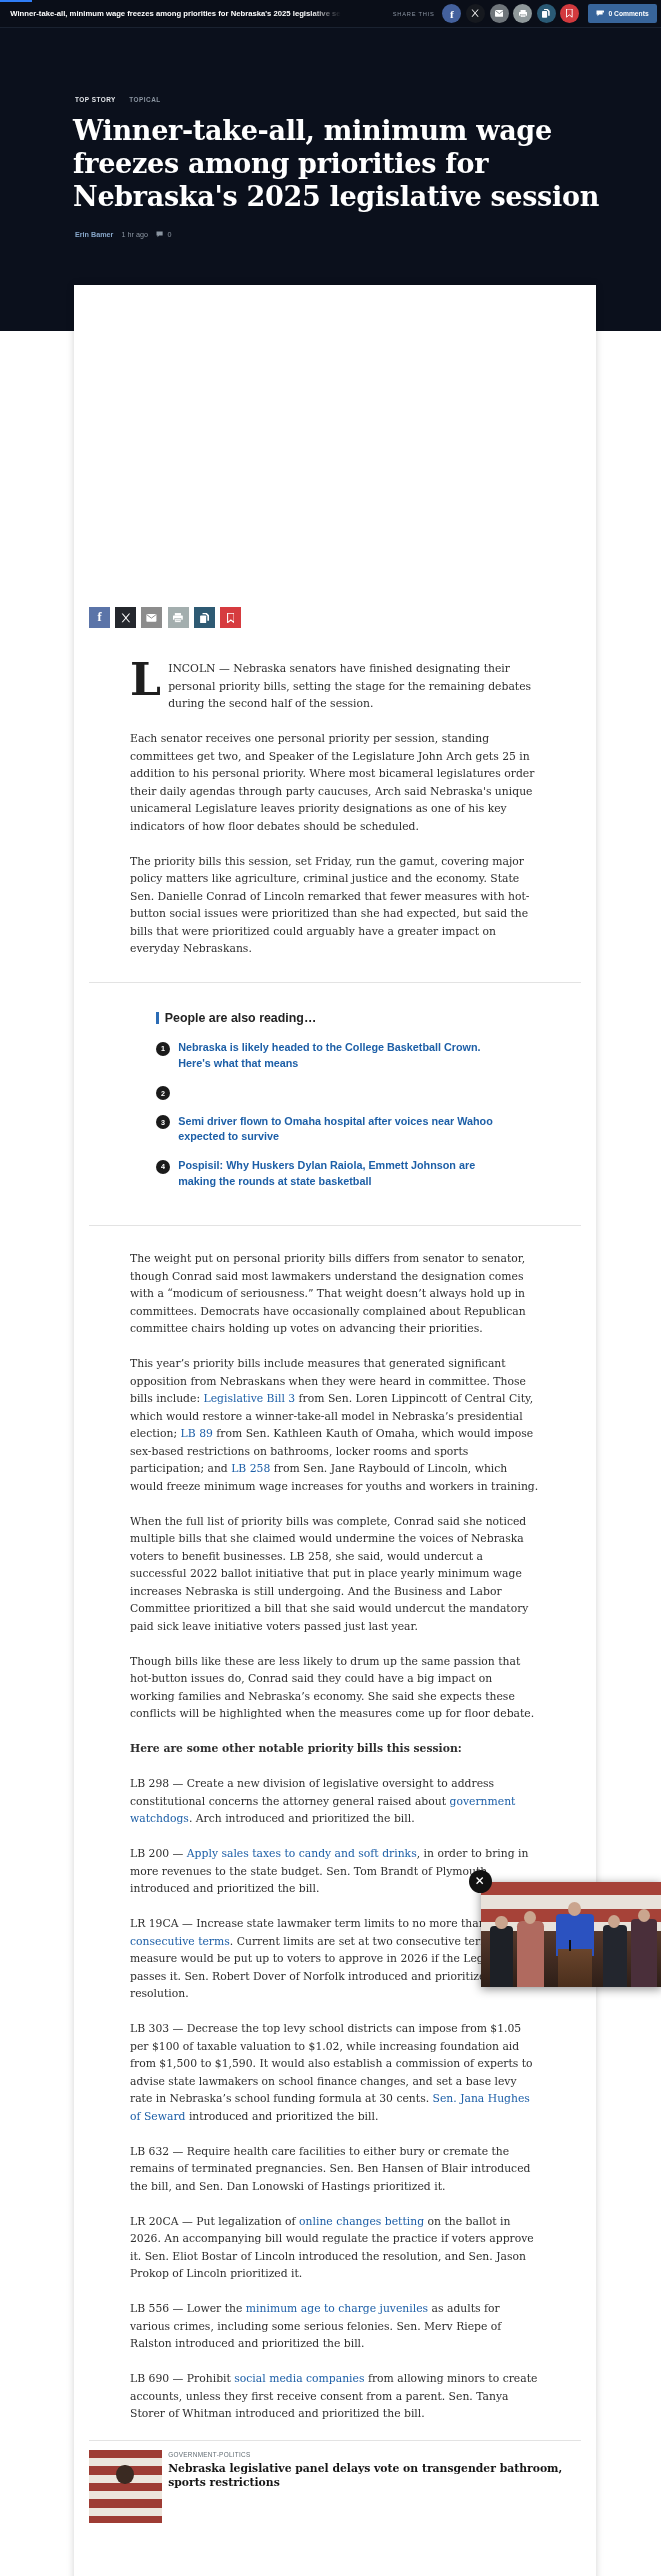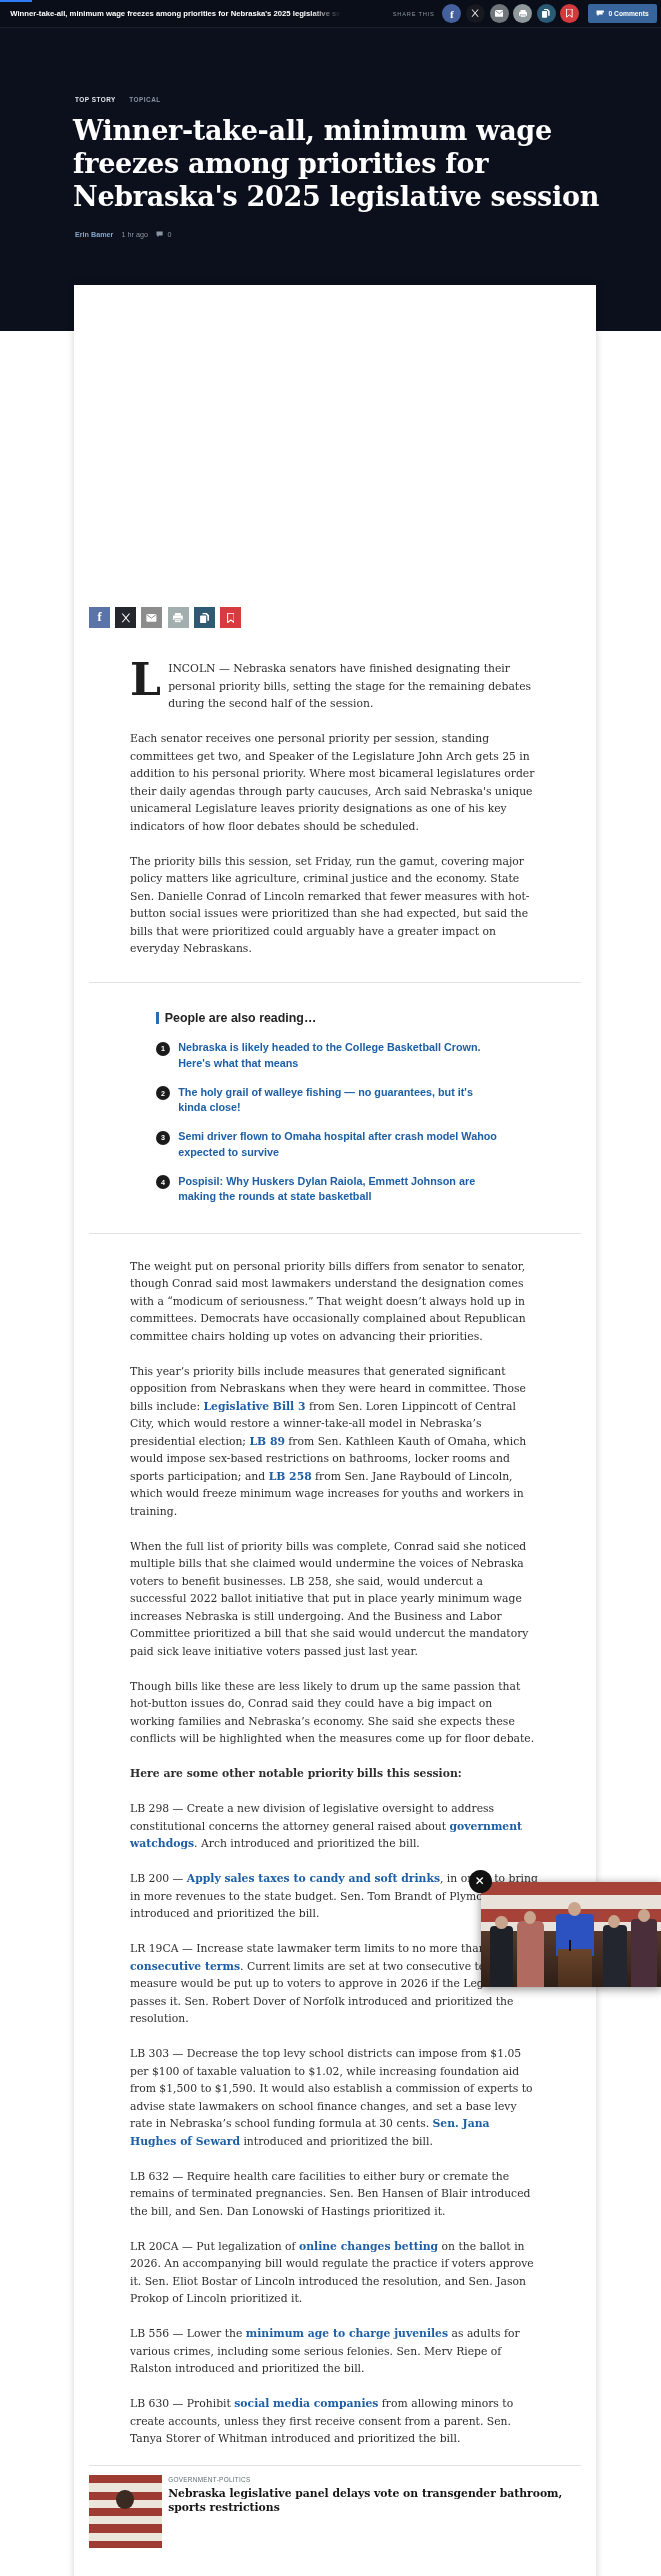--- a/index.html
+++ b/index.html
@@ -40,26 +40,26 @@
   .sq { width:21px; height:21px; display:flex; align-items:center; justify-content:center; cursor:pointer; }
   .sq-fb { background:#5b74a8; } .sq-x { background:#24272d; } .sq-mail { background:#8c8c8c; }
   .sq-print { background:#a3aeae; } .sq-copy { background:#2e5a73; } .sq-bm { background:#d63b3f; }
   .sq .fb-f { font-size:12.4px; }
 
   
   .article-col { width:409px; margin-left:56px; }
   .article-block-1 { margin-top:32px; }
   .article-col p { font-family:"DejaVu Serif", "Liberation Serif", serif; font-size:10.8px; line-height:17.5px; color:#2e2e2e; margin-bottom:17.5px; }
   .drop-cap { float:left; font-family:"DejaVu Serif", "Liberation Serif", serif; font-size:44px; line-height:34px; font-weight:bold; color:#1e1e1e; padding:3.1px 7.2px 0 0; }
-  a.body-link, .body-link { color:#1d5fa7; font-weight:bold; text-decoration:none; cursor:pointer; }
+  a.body-link, .body-link { color:#1d5fa7; font-weight:normal; text-decoration:none; cursor:pointer; }
   .bold-lead { font-weight:bold; color:#1e1e1e; }
   .divider { border:none; border-top:0.5px solid #e3e3e3; margin:24px 15px; }
 
   
-  .also-box { margin:28px 0 28px 82px; width:361px; }
+  .also-box { margin:28px 0 36px 82px; width:361px; }
   .also-head { display:flex; align-items:center; gap:6.2px; margin-bottom:15.5px; }
   .also-bar { width:2.6px; height:12.4px; background:#2b6cb5; }
   .also-title { font-size:12.4px; font-weight:800; color:#222222; }
   .also-item { display:flex; gap:8.2px; margin-bottom:13.4px; }
   .num-circle { flex:0 0 auto; width:14px; height:14px; border-radius:50%; background:#1b1b1b; color:#ffffff; font-size:7.2px; font-weight:bold; display:flex; align-items:center; justify-content:center; margin-top:1.5px; }
   .also-link { font-size:10.8px; line-height:15.5px; font-weight:bold; color:#1d5fa7; cursor:pointer; max-width:319px; }
 
   
   .related-item { display:flex; gap:6.2px; padding:9.3px 0; margin:0 15px; }
   .rel-thumb { flex:0 0 auto; width:73px; height:73px; overflow:hidden; position:relative; cursor:pointer; }
@@ -210,25 +210,24 @@
       <div class="also-head">
         <span class="also-bar"></span>
         <span class="also-title">People are also reading…</span>
       </div>
       <div class="also-item">
         <span class="num-circle">1</span>
         <span class="also-link">Nebraska is likely headed to the College Basketball Crown. Here's what that means</span>
       </div>
       <div class="also-item">
         <span class="num-circle">2</span>
-        <span class="also-link">The holy grail of walleye fishing — no guarantees, but it's kinda close!</span>
       </div>
       <div class="also-item">
         <span class="num-circle">3</span>
-        <span class="also-link">Semi driver flown to Omaha hospital after crash model Wahoo expected to survive</span>
+        <span class="also-link">Semi driver flown to Omaha hospital after voices near Wahoo expected to survive</span>
       </div>
       <div class="also-item">
         <span class="num-circle">4</span>
         <span class="also-link">Pospisil: Why Huskers Dylan Raiola, Emmett Johnson are making the rounds at state basketball</span>
       </div>
     </div>
 
     <hr class="divider">
 
     <div class="article-col">
@@ -237,21 +236,21 @@
       <p>When the full list of priority bills was complete, Conrad said she noticed multiple bills that she claimed would undermine the voices of Nebraska voters to benefit businesses. LB 258, she said, would undercut a successful 2022 ballot initiative that put in place yearly minimum wage increases Nebraska is still undergoing. And the Business and Labor Committee prioritized a bill that she said would undercut the mandatory paid sick leave initiative voters passed just last year.</p>
       <p>Though bills like these are less likely to drum up the same passion that hot-button issues do, Conrad said they could have a big impact on working families and Nebraska’s economy. She said she expects these conflicts will be highlighted when the measures come up for floor debate.</p>
       <p class="bold-lead">Here are some other notable priority bills this session:</p>
       <p><span>LB 298 — Create a new division of legislative oversight to address constitutional concerns the attorney general raised about </span><a class="body-link">government watchdogs</a><span>. Arch introduced and prioritized the bill.</span></p>
       <p><span>LB 200 — </span><a class="body-link">Apply sales taxes to candy and soft drinks</a><span>, in order to bring in more revenues to the state budget. Sen. Tom Brandt of Plymouth introduced and prioritized the bill.</span></p>
       <p><span>LR 19CA — Increase state lawmaker term limits to no more than </span><a class="body-link">three consecutive terms</a><span>. Current limits are set at two consecutive terms. The measure would be put up to voters to approve in 2026 if the Legislature passes it. Sen. Robert Dover of Norfolk introduced and prioritized the resolution.</span></p>
       <p><span>LB 303 — Decrease the top levy school districts can impose from $1.05 per $100 of taxable valuation to $1.02, while increasing foundation aid from $1,500 to $1,590. It would also establish a commission of experts to advise state lawmakers on school finance changes, and set a base levy rate in Nebraska’s school funding formula at 30 cents. </span><a class="body-link">Sen. Jana Hughes of Seward</a><span> introduced and prioritized the bill.</span></p>
       <p><span>LB 632 — Require health care facilities to either bury or cremate the remains of terminated pregnancies. Sen. Ben Hansen of Blair introduced the bill, and Sen. Dan Lonowski of Hastings prioritized it.</span></p>
       <p><span>LR 20CA — Put legalization of </span><a class="body-link">online changes betting</a><span> on the ballot in 2026. An accompanying bill would regulate the practice if voters approve it. Sen. Eliot Bostar of Lincoln introduced the resolution, and Sen. Jason Prokop of Lincoln prioritized it.</span></p>
       <p><span>LB 556 — Lower the </span><a class="body-link">minimum age to charge juveniles</a><span> as adults for various crimes, including some serious felonies. Sen. Merv Riepe of Ralston introduced and prioritized the bill.</span></p>
-      <p><span>LB 630 — Prohibit </span><a class="body-link">social media companies</a><span> from allowing minors to create accounts, unless they first receive consent from a parent. Sen. Tanya Storer of Whitman introduced and prioritized the bill.</span></p>
+      <p><span>LB 690 — Prohibit </span><a class="body-link">social media companies</a><span> from allowing minors to create accounts, unless they first receive consent from a parent. Sen. Tanya Storer of Whitman introduced and prioritized the bill.</span></p>
     </div>
 
     <hr class="thin-div">
 
     <div class="related-item">
       <div class="rel-thumb thumb-flag">
         <div class="fig-head"></div>
 
       </div>
       <div class="rel-body">

